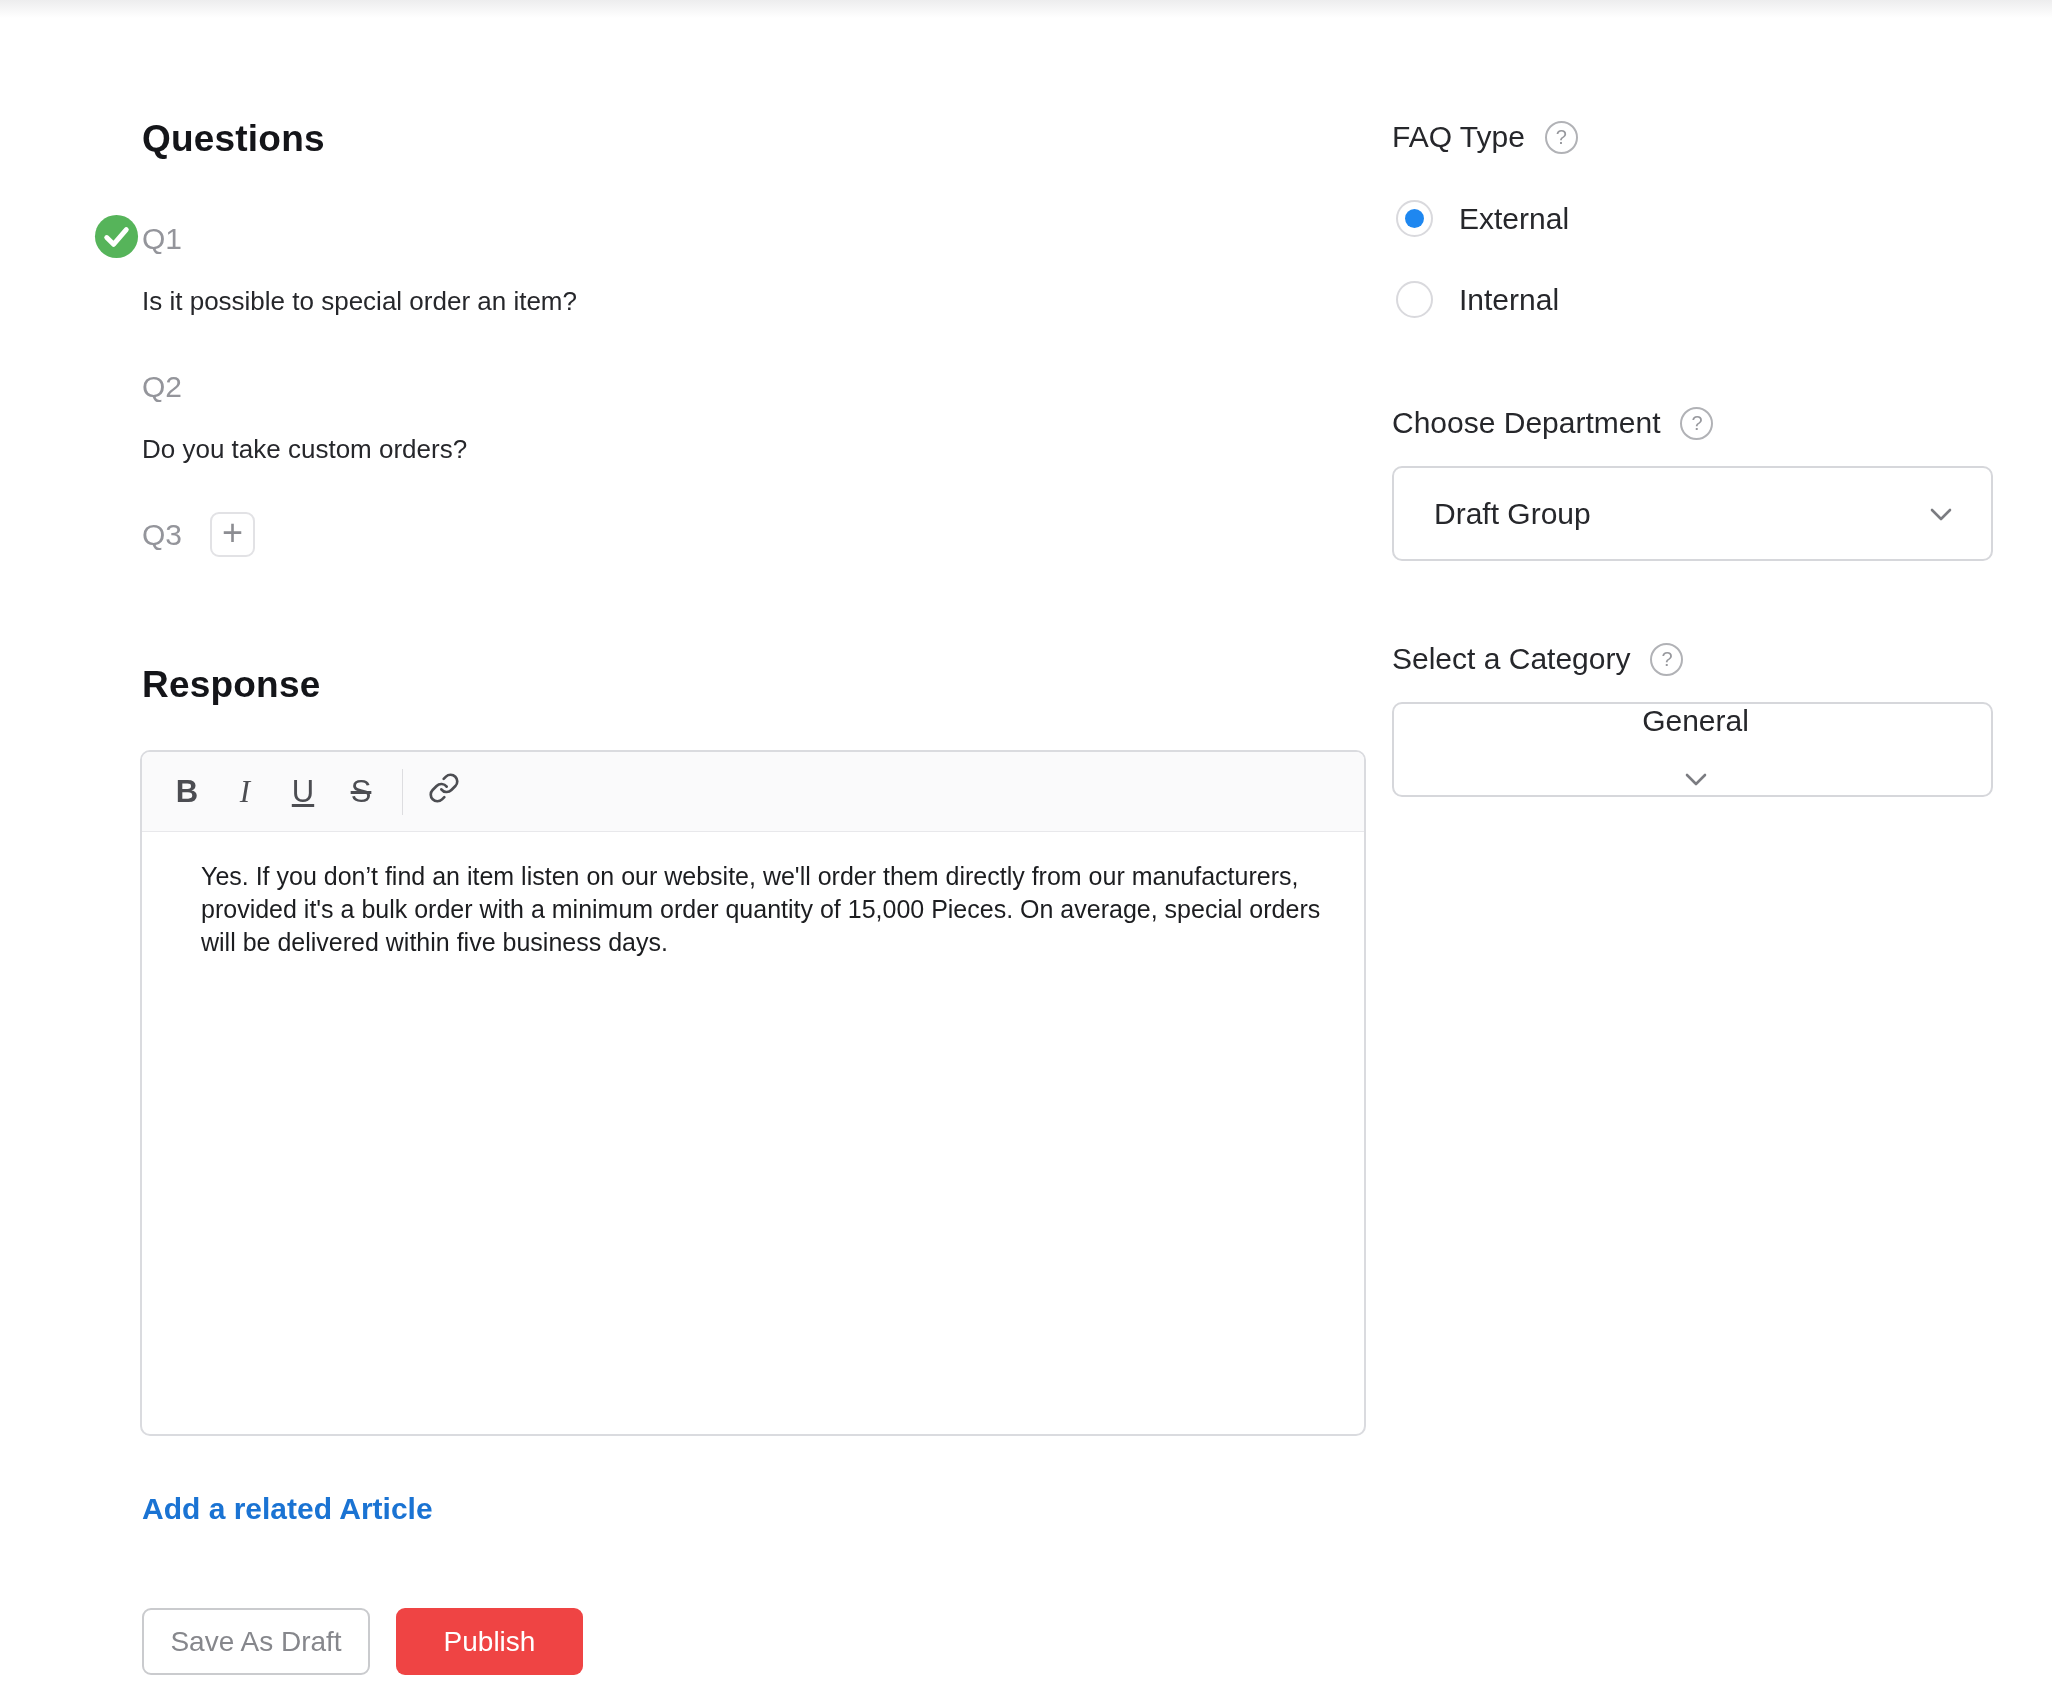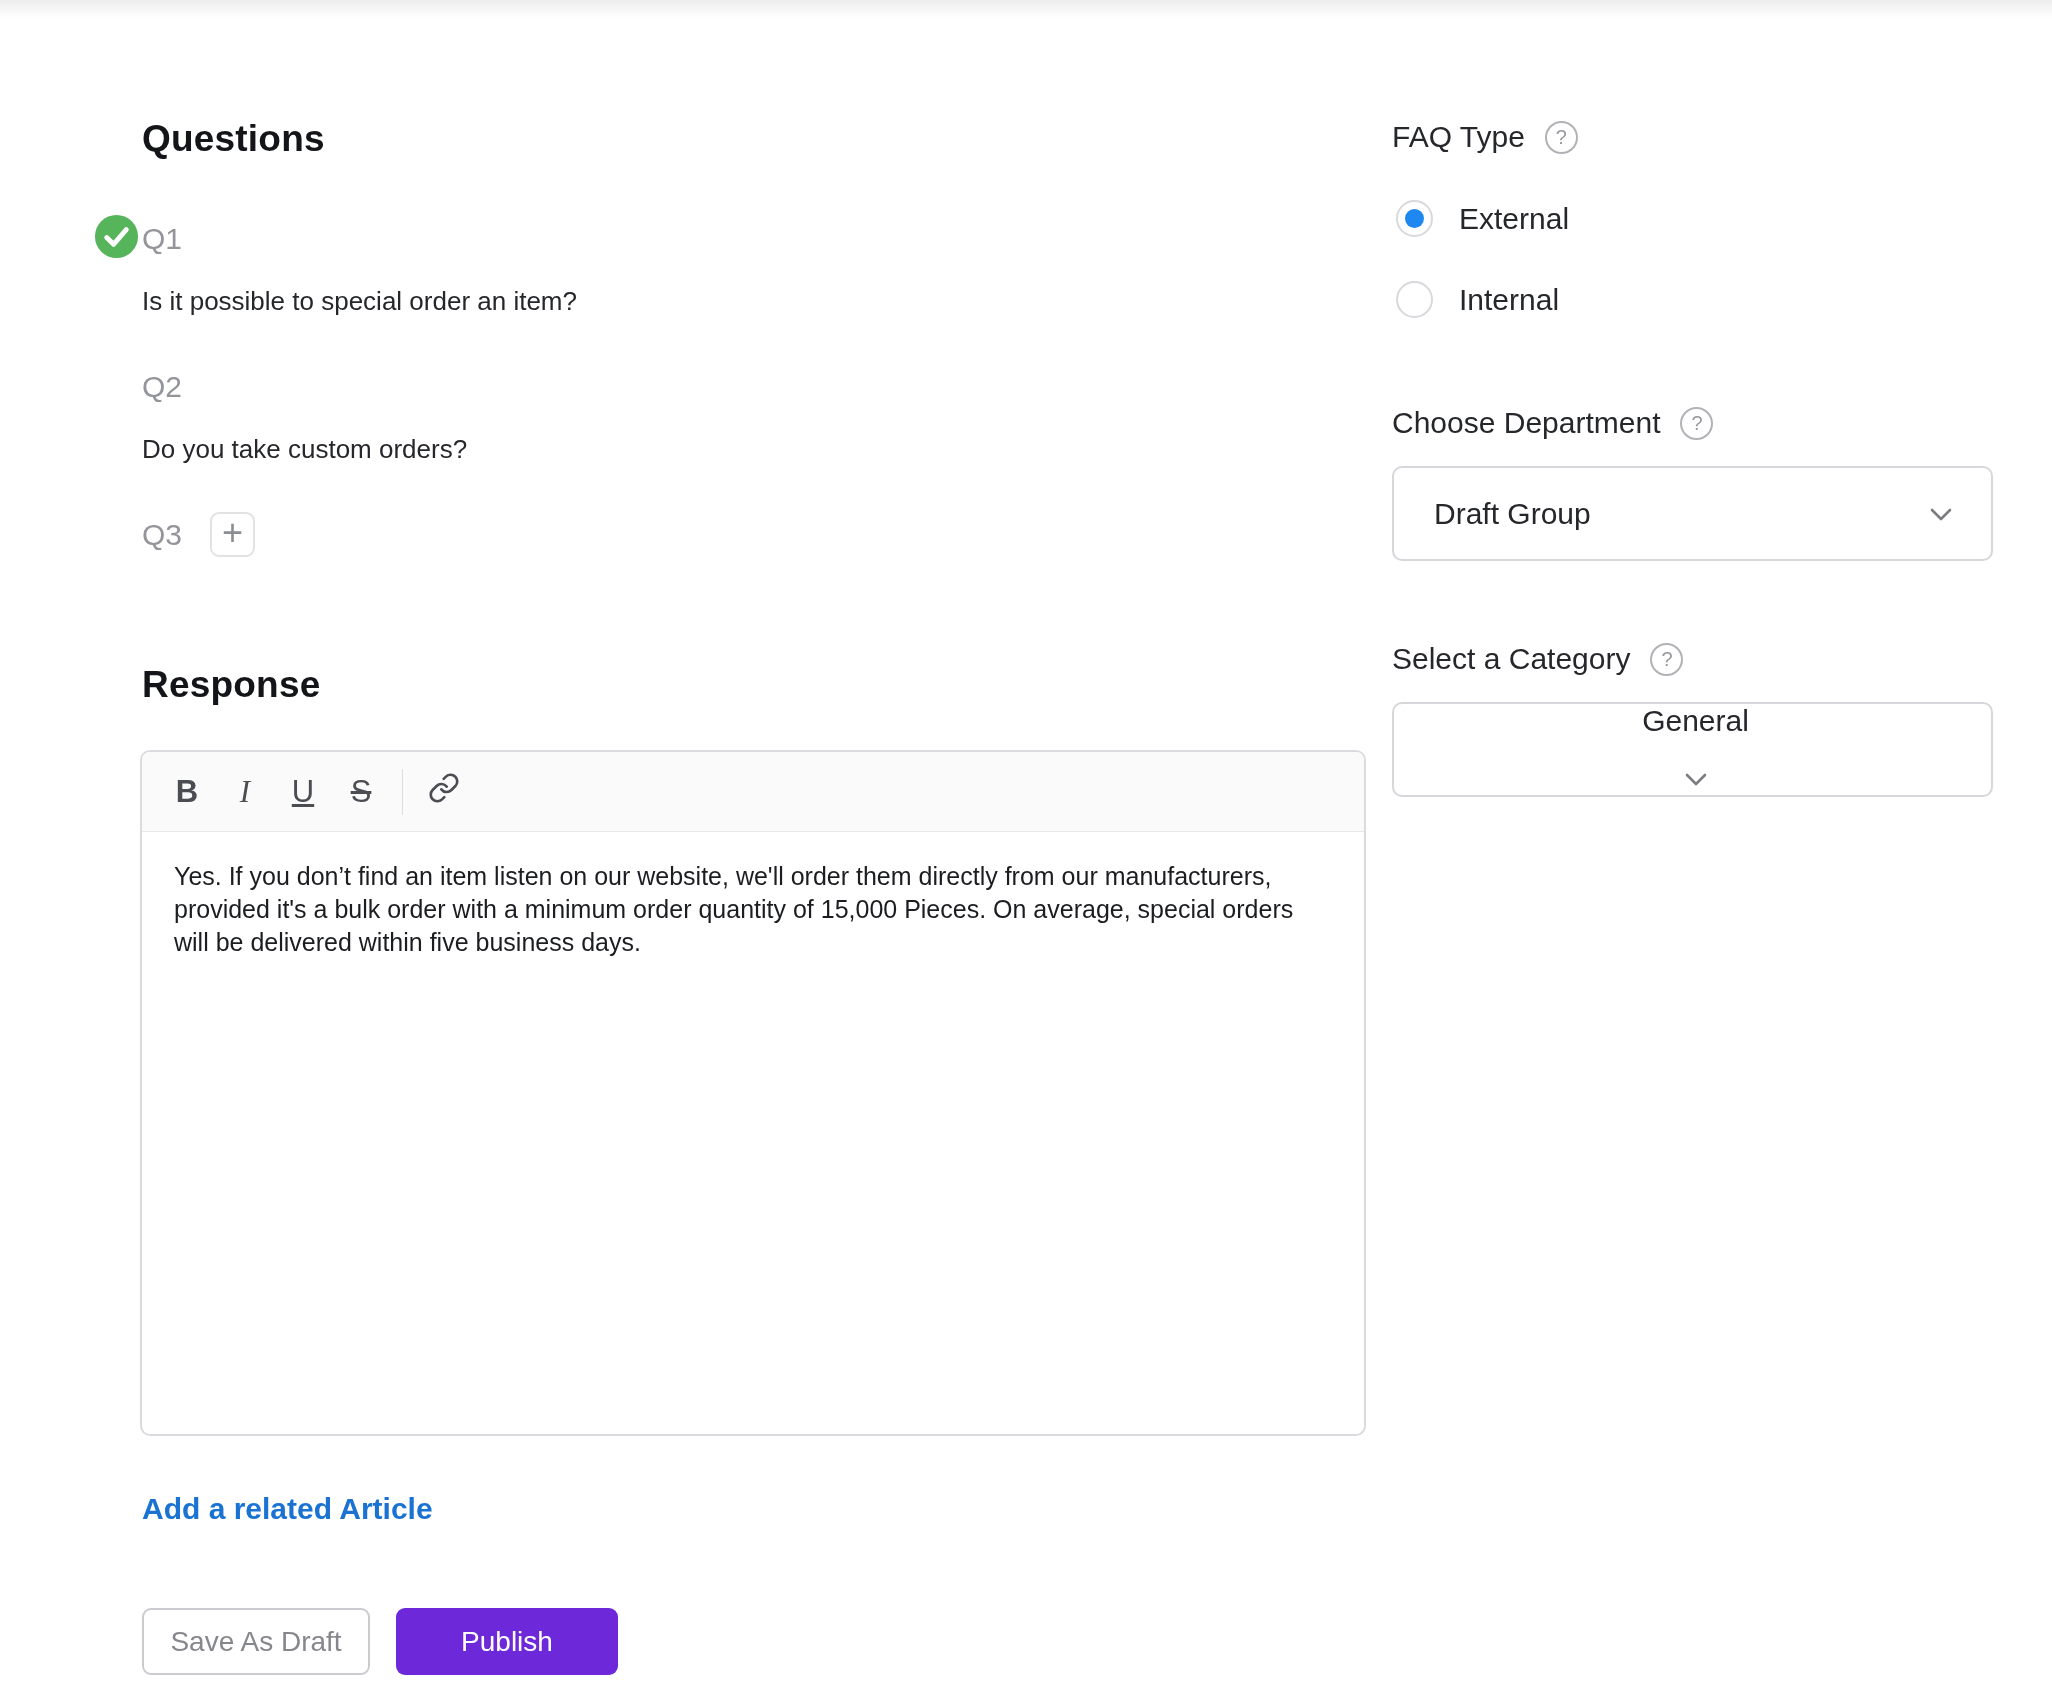--- a/index.html
+++ b/index.html
@@ -70,21 +70,21 @@
   }
   .tool-bold   { font-weight:700; }
   .tool-italic { font-style:italic; font-family:"Liberation Serif", serif; }
   .tool-underline { text-decoration:underline; }
   .tool-strike { text-decoration:line-through; }
   .tool-sep { width:1px; height:46px; background:#dddde0; margin:0 12px; }
   .editor-body {
     padding:28px 32px;
     font-size:25px; line-height:1.32; color:#1c1d20;
   }
-  .editor-body p { max-width:1150px; }
+  .editor-body p { max-width:1150px;margin-left:27px; }
 
   
   .related-link {
     position:absolute; left:142px; top:1492px;
     font-size:30px; font-weight:700; color:#1a73d3;
     text-decoration:none; cursor:pointer;
   }
   .btn-row {
     position:absolute; left:142px; top:1608px;
     display:flex; gap:26px;
@@ -92,21 +92,21 @@
   .btn {
     height:67px; border-radius:9px; font-size:28px;
     display:flex; align-items:center; justify-content:center;
     cursor:pointer; font-family:"Liberation Sans", sans-serif;
   }
   .btn-secondary {
     width:228px; background:#ffffff; color:#86878c;
     border:2px solid #cacbce;
   }
   .btn-primary {
-    width:222px; background:#6d28d9; color:#ffffff; border:none;
+    width:187px; background:#ef4444; color:#ffffff; border:none;
   }
 
   
   .field-label-row {
     position:absolute; left:1392px;
     display:flex; align-items:center; gap:20px;
     font-size:30px; color:#26272b;
   }
   #faq-type-label-row { top:120px; }
   #dept-label-row     { top:406px; }

